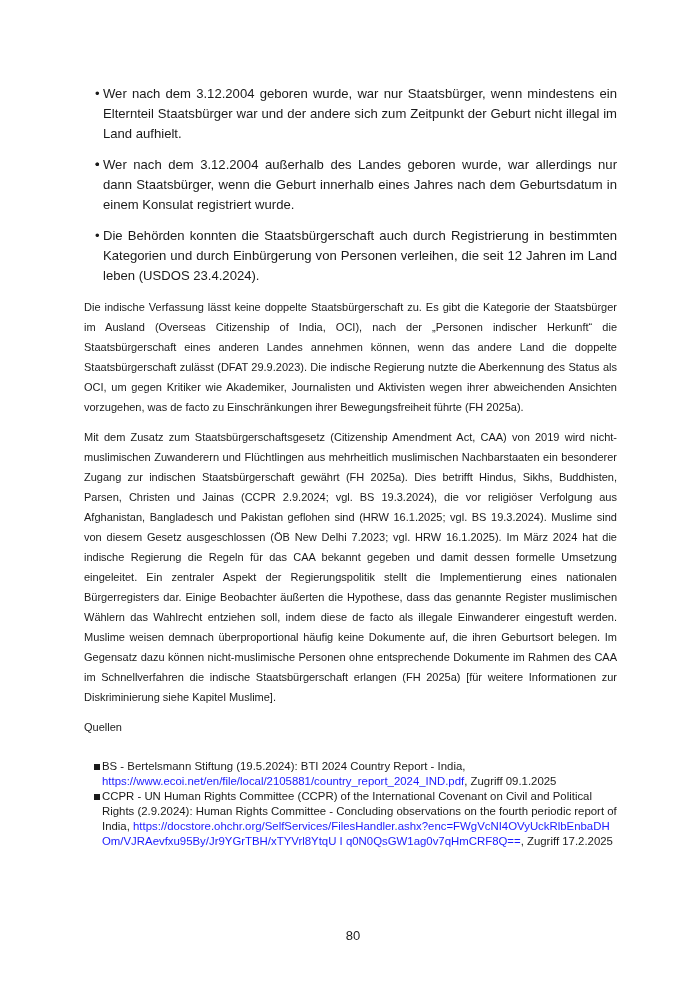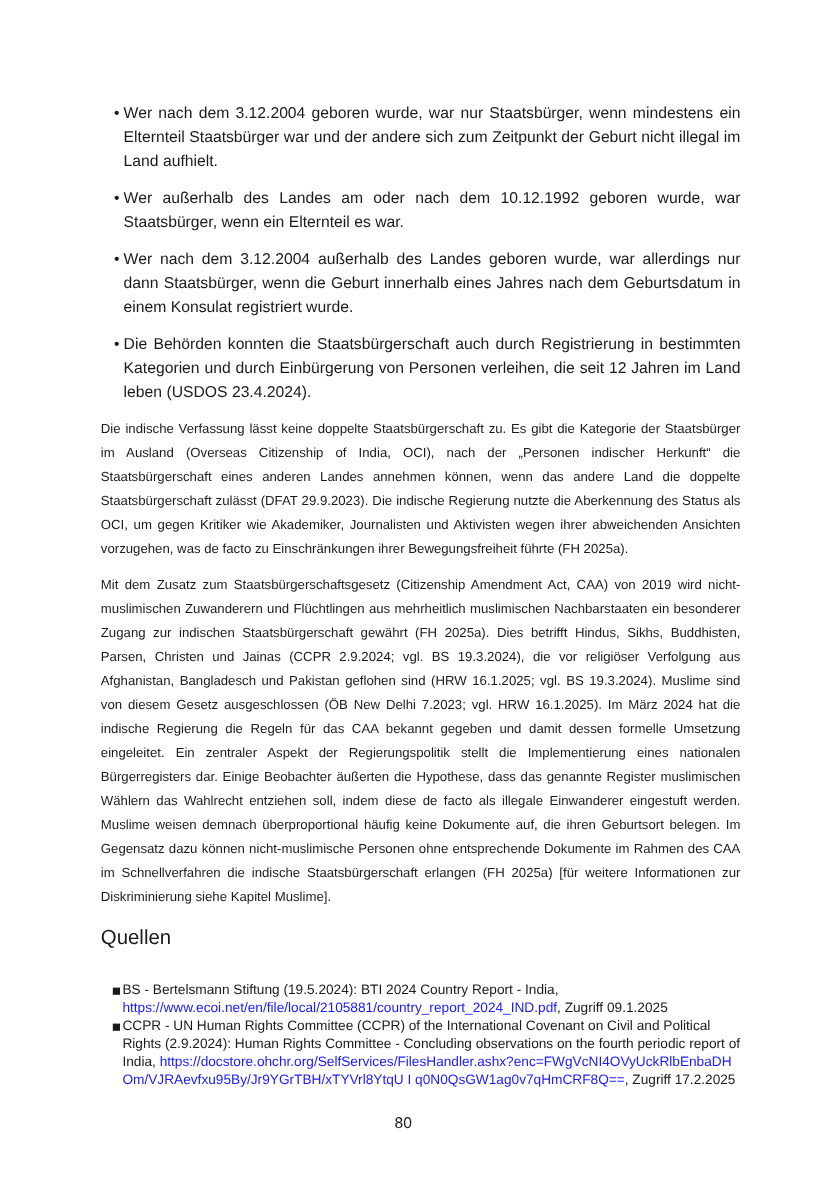--- a/index.html
+++ b/index.html
@@ -6,34 +6,34 @@
   body { width: 700px; height: 990px; position: relative; overflow: hidden;
          font-family: "Liberation Sans", sans-serif; color: #1a1a1a; }
   .page { position: absolute; left: 84px; top: 84px; width: 533px; }
   .bullets { margin: 0; padding: 0; list-style: none; }
   .bullets li { position: relative; padding-left: 19px; font-size: 13.1px; line-height: 20px;
                 margin-bottom: 11px; text-align: justify; }
   .bullets li .dot { position: absolute; left: 11px; top: 0; }
   p.body { font-size: 11px; line-height: 20px; margin: 0 0 10px 0; text-align: justify; }
   .ref { text-decoration-color: #555; text-underline-offset: 3px; }
   .it { }
-  .quellen { font-size: 17px; margin: 14px 0 0 0; }
+  .quellen { font-size: 11px; margin: 14px 0 0 0; }
   .sources { list-style: none; margin: 26px 0 0 0; padding: 0; }
   .sources li { position: relative; padding-left: 18px; font-size: 11.4px; line-height: 15px; margin-bottom: 0; }
   .sources li .sq { position: absolute; left: 10px; top: 5px; width: 6px; height: 6px; background: #1a1a1a; }
   .link { color: #1a1aff; }
-  .pagenum { position: absolute; top: 928px; left: 0; width: 672px; text-align: center; font-size: 13px; }
+  .pagenum { position: absolute; top: 928px; left: 0; width: 672px; text-align: center; font-size: 13px; padding-left: 17px; }
 </style>
 </head>
 <body>
 
 <div class="page">
   <ul class="bullets">
     <li><span class="dot">•</span><span>Wer nach dem 3.12.2004 geboren wurde, war nur Staatsbürger, wenn mindestens ein Elternteil Staatsbürger war und der andere sich zum Zeitpunkt der Geburt nicht illegal im Land aufhielt.</span></li>
-    <li><span class="dot">•</span><span>Wer außerhalb des Landes am oder nach dem 10.12.1992 geboren wurde, war Staatsbürger, wenn ein Elternteil es war.</span></li>
+    <li><span class="dot">•</span></li>
     <li><span class="dot">•</span><span>Wer nach dem 3.12.2004 außerhalb des Landes geboren wurde, war allerdings nur dann Staatsbürger, wenn die Geburt innerhalb eines Jahres nach dem Geburtsdatum in einem Konsulat registriert wurde.</span></li>
     <li><span class="dot">•</span><span>Die Behörden konnten die Staatsbürgerschaft auch durch Registrierung in bestimmten Kategorien und durch Einbürgerung von Personen verleihen, die seit 12 Jahren im Land leben (</span><span class="ref">USDOS 23.4.2024</span><span>).</span></li>
   </ul>
 
   <p class="body"><span>Die indische Verfassung lässt keine doppelte Staatsbürgerschaft zu. Es gibt die Kategorie der Staatsbürger im Ausland (Overseas Citizenship of India, OCI), nach der „Personen indischer Herkunft“ die Staatsbürgerschaft eines anderen Landes annehmen können, wenn das andere Land die doppelte Staatsbürgerschaft zulässt (</span><span class="ref">DFAT 29.9.2023</span><span>). Die indische Regierung nutzte die Aberkennung des Status als OCI, um gegen Kritiker wie Akademiker, Journalisten und Aktivisten wegen ihrer abweichenden Ansichten vorzugehen, was de facto zu Einschränkungen ihrer Bewegungsfreiheit führte (</span><span class="ref">FH 2025a</span><span>).</span></p>
 
   <p class="body"><span>Mit dem Zusatz zum Staatsbürgerschaftsgesetz (Citizenship Amendment Act, CAA) von 2019 wird nicht-muslimischen Zuwanderern und Flüchtlingen aus mehrheitlich muslimischen Nachbarstaaten ein besonderer Zugang zur indischen Staatsbürgerschaft gewährt (</span><span class="ref">FH 2025a</span><span>). Dies betrifft Hindus, Sikhs, Buddhisten, Parsen, Christen und Jainas (</span><span class="ref">CCPR 2.9.2024</span><span>; vgl. </span><span class="ref">BS 19.3.2024</span><span>), die vor religiöser Verfolgung aus Afghanistan, Bangladesch und Pakistan geflohen sind (</span><span class="ref">HRW 16.1.2025</span><span>; vgl. </span><span class="ref">BS 19.3.2024</span><span>). Muslime sind von diesem Gesetz ausgeschlossen (</span><span class="ref">ÖB New Delhi 7.2023</span><span>; vgl. </span><span class="ref">HRW 16.1.2025</span><span>). Im März 2024 hat die indische Regierung die Regeln für das CAA bekannt gegeben und damit dessen formelle Umsetzung eingeleitet. Ein zentraler Aspekt der Regierungspolitik stellt die Implementierung eines nationalen Bürgerregisters dar. Einige Beobachter äußerten die Hypothese, dass das genannte Register muslimischen Wählern das Wahlrecht entziehen soll, indem diese de facto als illegale Einwanderer eingestuft werden. Muslime weisen demnach überproportional häufig keine Dokumente auf, die ihren Geburtsort belegen. Im Gegensatz dazu können nicht-muslimische Personen ohne entsprechende Dokumente im Rahmen des CAA im Schnellverfahren die indische Staatsbürgerschaft erlangen (</span><span class="ref">FH 2025a</span><span>) </span><span class="it">[für weitere Informationen zur Diskriminierung siehe Kapitel </span><span>Muslime</span><span class="it">].</span></p>
 
   <p class="quellen">Quellen</p>
 

